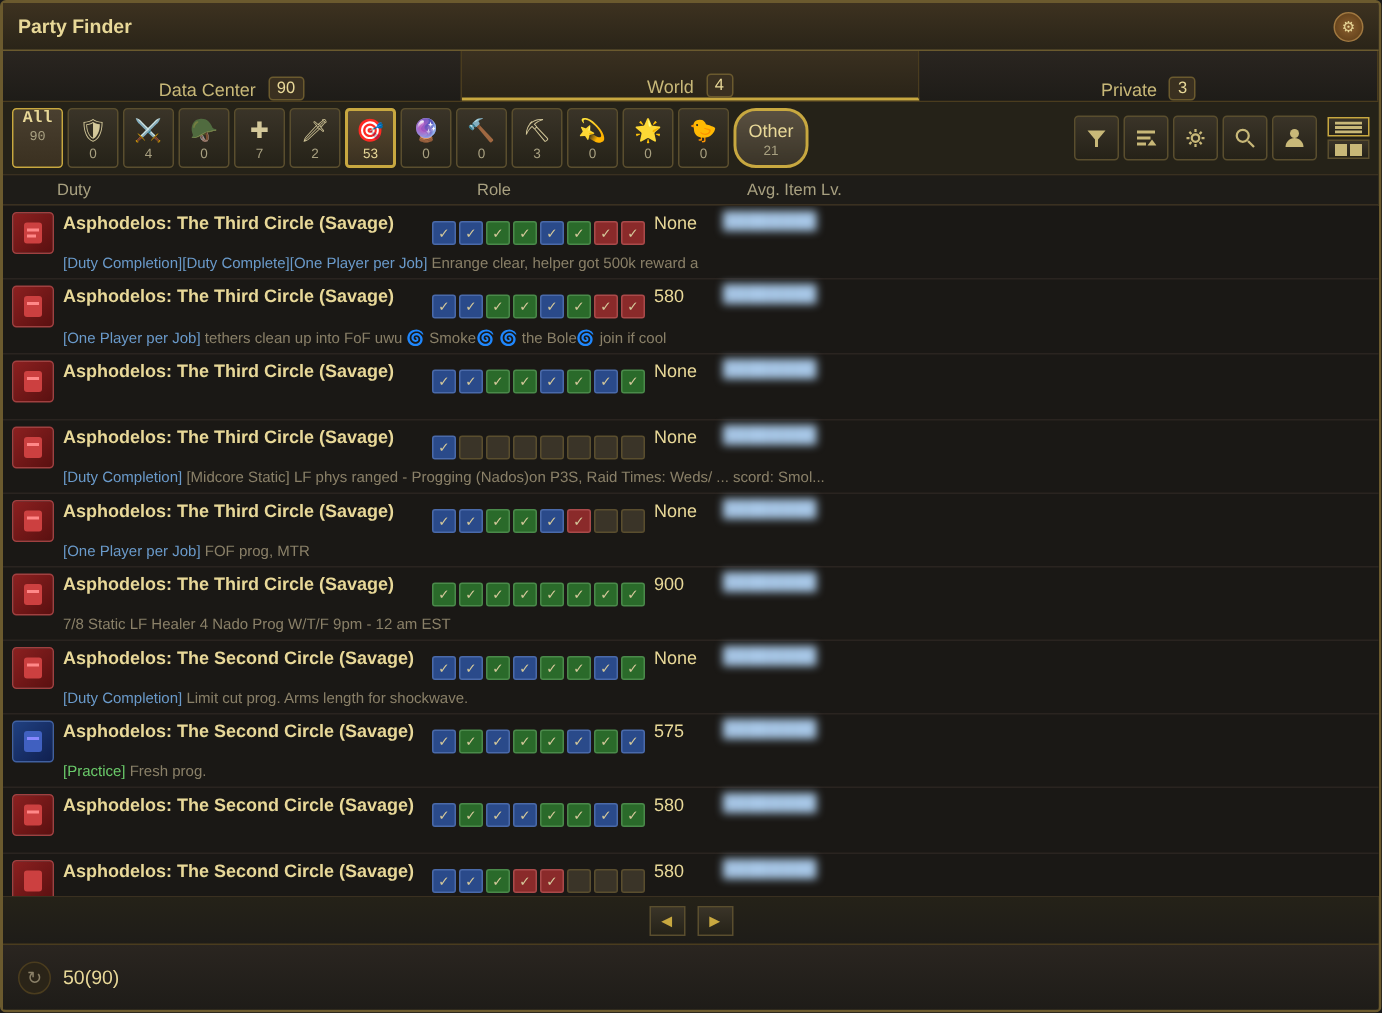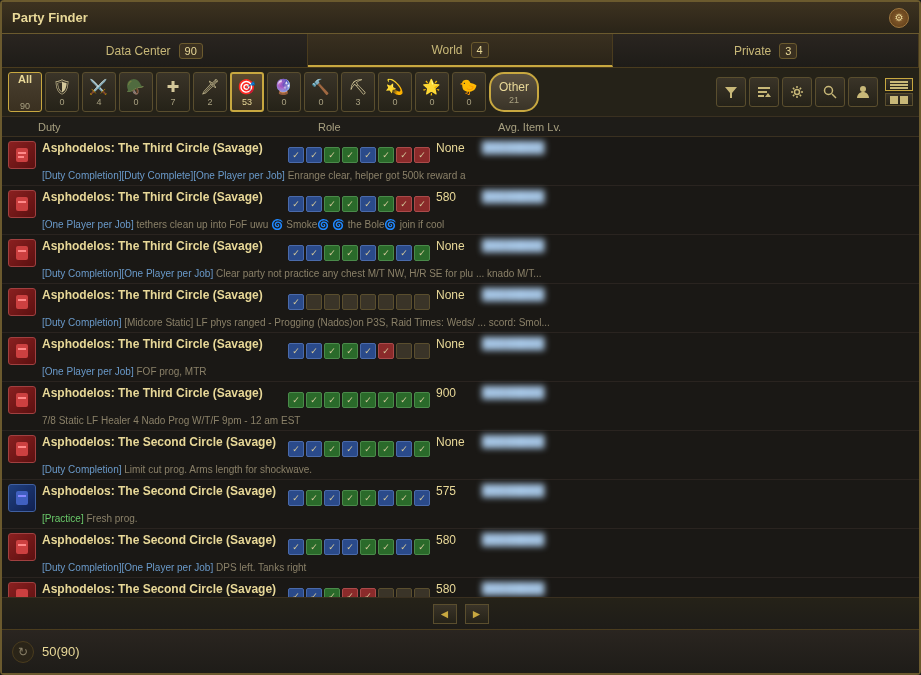--- a/index.html
+++ b/index.html
@@ -56,21 +56,21 @@
     .tabs-row {
       display: flex;
       background: #1e1c18;
       border-bottom: 1px solid #4a3c1e;
       height: 34px;
     }
 
     .tab {
       flex: 1;
       display: flex;
-      align-items: center;
+      align-items: flex-end;
       justify-content: center;
       cursor: pointer;
       border-right: 1px solid #4a3c1e;
       color: #c8b878;
       font-size: 12px;
       gap: 8px;
       background: linear-gradient(180deg, #2a2520 0%, #1e1c18 100%);
     }
 
     .tab.active {
@@ -303,21 +303,21 @@
       <span class="tab-count">4</span>
     </div>
     <div class="tab">
       <span>Private</span>
       <span class="tab-count">3</span>
     </div>
   </div>
 
   <div style="background:#252218; border-bottom:1px solid #3a3020; padding:4px 6px; display:flex; align-items:center; gap:3px; flex-wrap:nowrap;">
 
-    <div style="display:flex; flex-direction:column; align-items:center; justify-content:space-between; width:34px; height:40px; background:linear-gradient(180deg,#4a4030,#3a3020); border:1px solid #c8a840; border-radius:3px; cursor:pointer; gap:13px;">
+    <div style="display:flex; flex-direction:column; align-items:center; justify-content:flex-start; width:34px; height:40px; background:linear-gradient(180deg,#4a4030,#3a3020); border:1px solid #c8a840; border-radius:3px; cursor:pointer; gap:1px;font-family:Liberation Mono, monospace;">
       <span style="font-size:11px;color:#e8d898;font-weight:bold;">All</span>
       <span style="font-size:9px;color:#a8a080;">90</span>
     </div>
 
     <div style="width:34px;height:40px;background:linear-gradient(180deg,#3a3428,#252218);border:1px solid #5a4e2e;border-radius:3px;display:flex;flex-direction:column;align-items:center;justify-content:center;cursor:pointer;gap:1px;">
       <span style="font-size:15px;">🛡</span>
       <span style="font-size:9px;color:#a8a080;">0</span>
     </div>
     <div style="width:34px;height:40px;background:linear-gradient(180deg,#3a3428,#252218);border:1px solid #5a4e2e;border-radius:3px;display:flex;flex-direction:column;align-items:center;justify-content:center;cursor:pointer;gap:1px;">
       <span style="font-size:15px;">⚔️</span>
@@ -499,23 +499,20 @@
           <div class="slot slot-filled-green">✓</div>
           <div class="slot slot-filled-green">✓</div>
           <div class="slot slot-filled-blue">✓</div>
           <div class="slot slot-filled-green">✓</div>
           <div class="slot slot-filled-blue">✓</div>
           <div class="slot slot-filled-green">✓</div>
         </div>
         <span class="ilvl-value">None</span>
         <span class="recruiter-name">████████</span>
       </div>
-      <div class="item-desc">
-        <span class="tag-blue">[Duty Completion][One Player per Job]</span> <span>Clear party not practice any chest M/T NW, H/R SE for plu ... knado M/T...</span>
-      </div>
     </div>
 
     <div class="list-item">
       <div class="list-item-top">
         <div class="duty-icon">
           <svg width="18" height="18" viewBox="0 0 18 18">
               <rect x="3" y="2" width="12" height="14" rx="2" fill="#cc4040"></rect>
               <rect x="5" y="6" width="8" height="2" fill="#ff8888"></rect>
             </svg>
         </div>
@@ -660,23 +657,20 @@
           <div class="slot slot-filled-green">✓</div>
           <div class="slot slot-filled-blue">✓</div>
           <div class="slot slot-filled-blue">✓</div>
           <div class="slot slot-filled-green">✓</div>
           <div class="slot slot-filled-green">✓</div>
           <div class="slot slot-filled-blue">✓</div>
           <div class="slot slot-filled-green">✓</div>
         </div>
         <span class="ilvl-value">580</span>
         <span class="recruiter-name">████████</span>
-      </div>
-      <div class="item-desc">
-        <span class="tag-blue">[Duty Completion][One Player per Job]</span> <span>DPS left. Tanks right</span>
       </div>
     </div>
 
     <div class="list-item" style="min-height:30px;">
       <div class="list-item-top">
         <div class="duty-icon">
           <svg width="18" height="18" viewBox="0 0 18 18">
               <rect x="3" y="2" width="12" height="14" rx="2" fill="#cc4040"></rect>
             </svg>
         </div>

